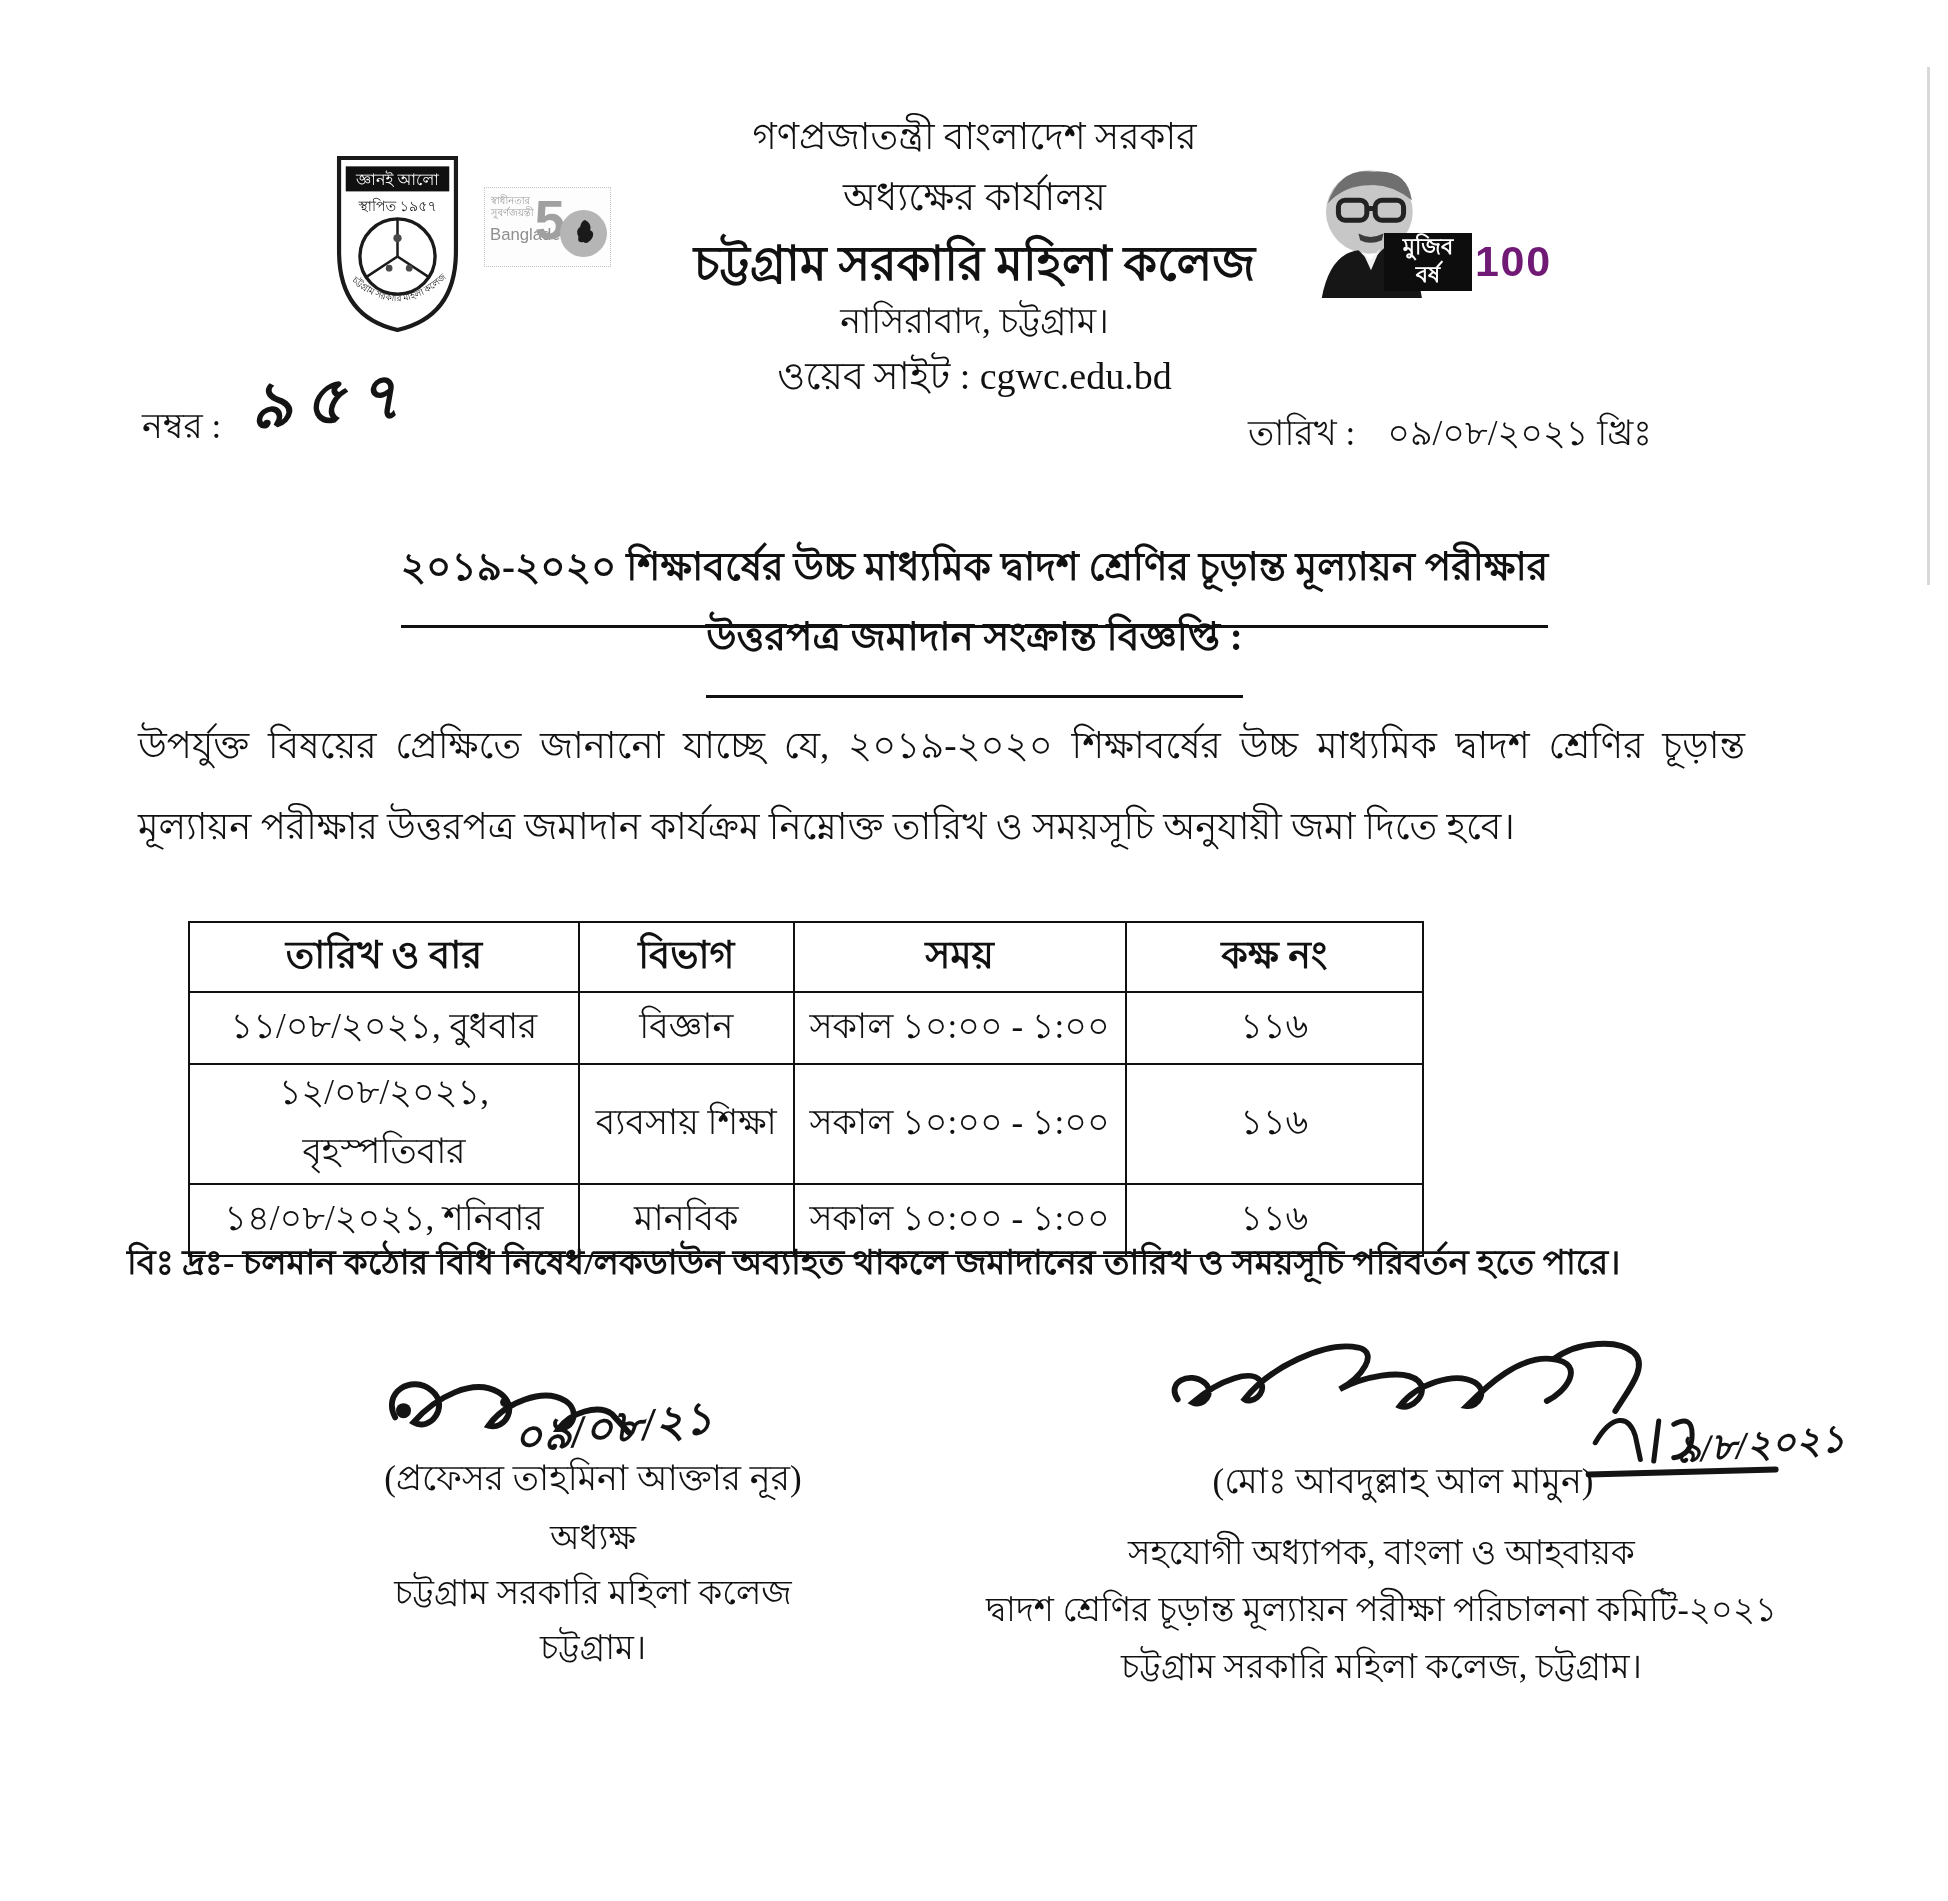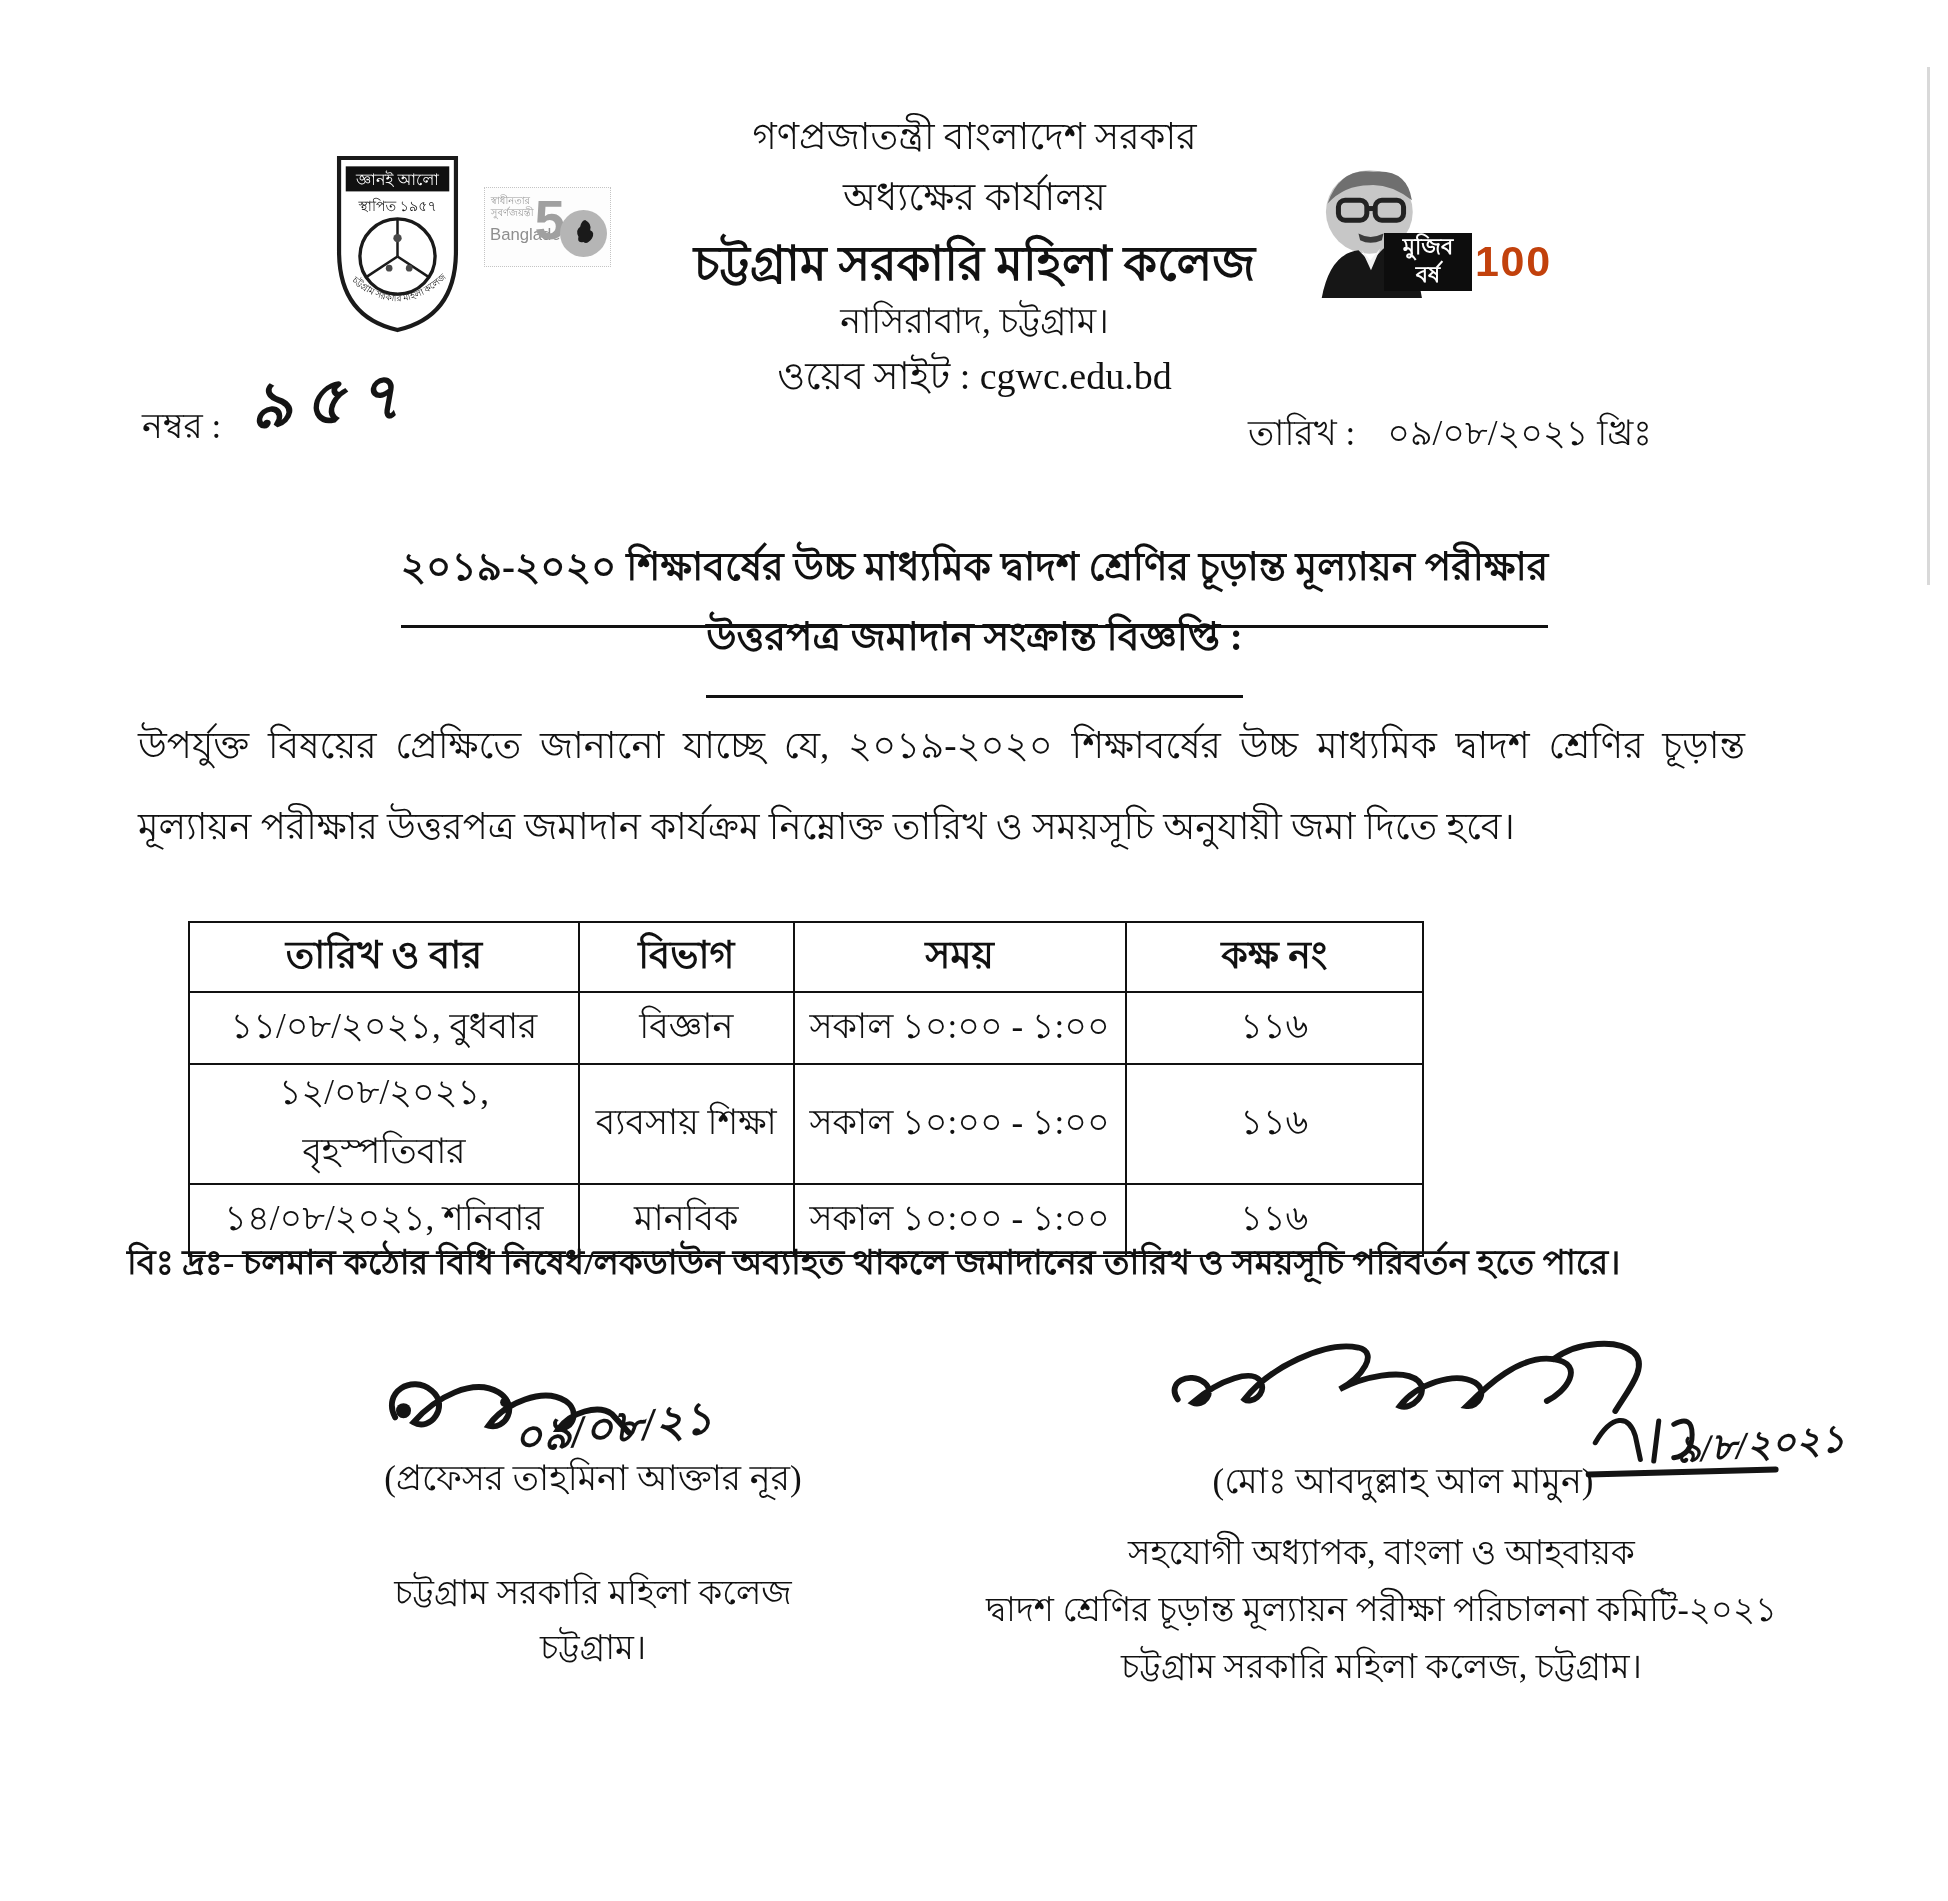--- a/index.html
+++ b/index.html
@@ -72,21 +72,21 @@
     background:#b5b5b5;
   }
   .mujib{left:1290px;top:160px;width:230px;height:138px;}
   .mujib-box{
     position:absolute;left:94px;top:73px;width:88px;height:58px;
     background:#0d0d0d;color:#fff;text-align:center;
     font-size:22px;font-weight:bold;line-height:27.6px;
   }
   .mujib-100{
     position:absolute;left:185px;top:77px;font-size:43px;font-weight:bold;
-    color:#c2410c;font-family:"Liberation Sans",sans-serif;letter-spacing:1.7px;
+    color:#701a75;font-family:"Liberation Sans",sans-serif;letter-spacing:1.7px;
   }
   .scan-line{left:1927px;top:67px;width:2.5px;height:518px;background:#c9c9c9;opacity:.7;}
 </style>
 </head>
 <body>
 
 <div class="page">
 
   <div class="abs crest">
     <svg width="127" height="182" viewBox="0 0 152 218">
@@ -200,20 +200,21 @@
 
   <div class="abs" style="left:380px;top:1359px;">
     <svg width="267" height="100" viewBox="0 0 320 120">
       <path d="M18,70 C2,40 38,18 62,38 C84,56 60,88 40,76 C66,46 112,22 142,40 C168,56 150,86 130,80 C150,52 196,34 222,50 C240,62 232,84 214,84 C228,64 262,54 278,66 L298,88" fill="none" stroke="#141414" stroke-width="7" stroke-linecap="round"></path>
       <circle cx="28" cy="62" r="9" fill="#141414"></circle>
       <circle cx="150" cy="52" r="6" fill="#141414"></circle>
     </svg>
   </div>
   <div class="abs handtext" style="left:513px;top:1393px;font-size:45px;transform:rotate(-6deg);">০৯/০৮/২১</div>
   <div class="abs sigL sig-name" style="top:1451px;">(প্রফেসর তাহমিনা আক্তার নূর)</div>
+  <div class="abs sigL sig-line" style="top:1511px;">অধ্যক্ষ</div>
   <div class="abs sigL sig-line" style="top:1566px;">চট্টগ্রাম সরকারি মহিলা কলেজ</div>
   <div class="abs sigL sig-line" style="top:1621px;">চট্টগ্রাম।</div>
 
   <div class="abs" style="left:1161px;top:1334px;">
     <svg width="618" height="159" viewBox="0 0 740 190">
       <path d="M20,78 C6,58 34,44 52,58 C66,70 50,88 38,82 C70,54 112,40 120,58 C126,72 108,84 100,78 C130,40 196,8 236,16 C262,22 240,52 214,66 C240,52 290,40 308,56 C322,70 300,92 286,86 C306,60 352,44 376,58 C392,68 380,88 366,86 C390,62 430,24 470,30 C510,36 484,70 462,80" fill="none" stroke="#141414" stroke-width="7" stroke-linecap="round"></path>
       <path d="M470,30 C500,8 548,6 566,22 C584,38 560,66 544,92" fill="none" stroke="#141414" stroke-width="7" stroke-linecap="round"></path>
       <path d="M520,130 C540,96 560,96 568,122 L574,150 M596,104 L590,152 M614,108 Q636,96 636,120 Q636,144 614,148" fill="none" stroke="#141414" stroke-width="6" stroke-linecap="round"></path>
       <line x1="512" y1="168" x2="736" y2="162" stroke="#141414" stroke-width="7" stroke-linecap="round"></line>
     </svg>

